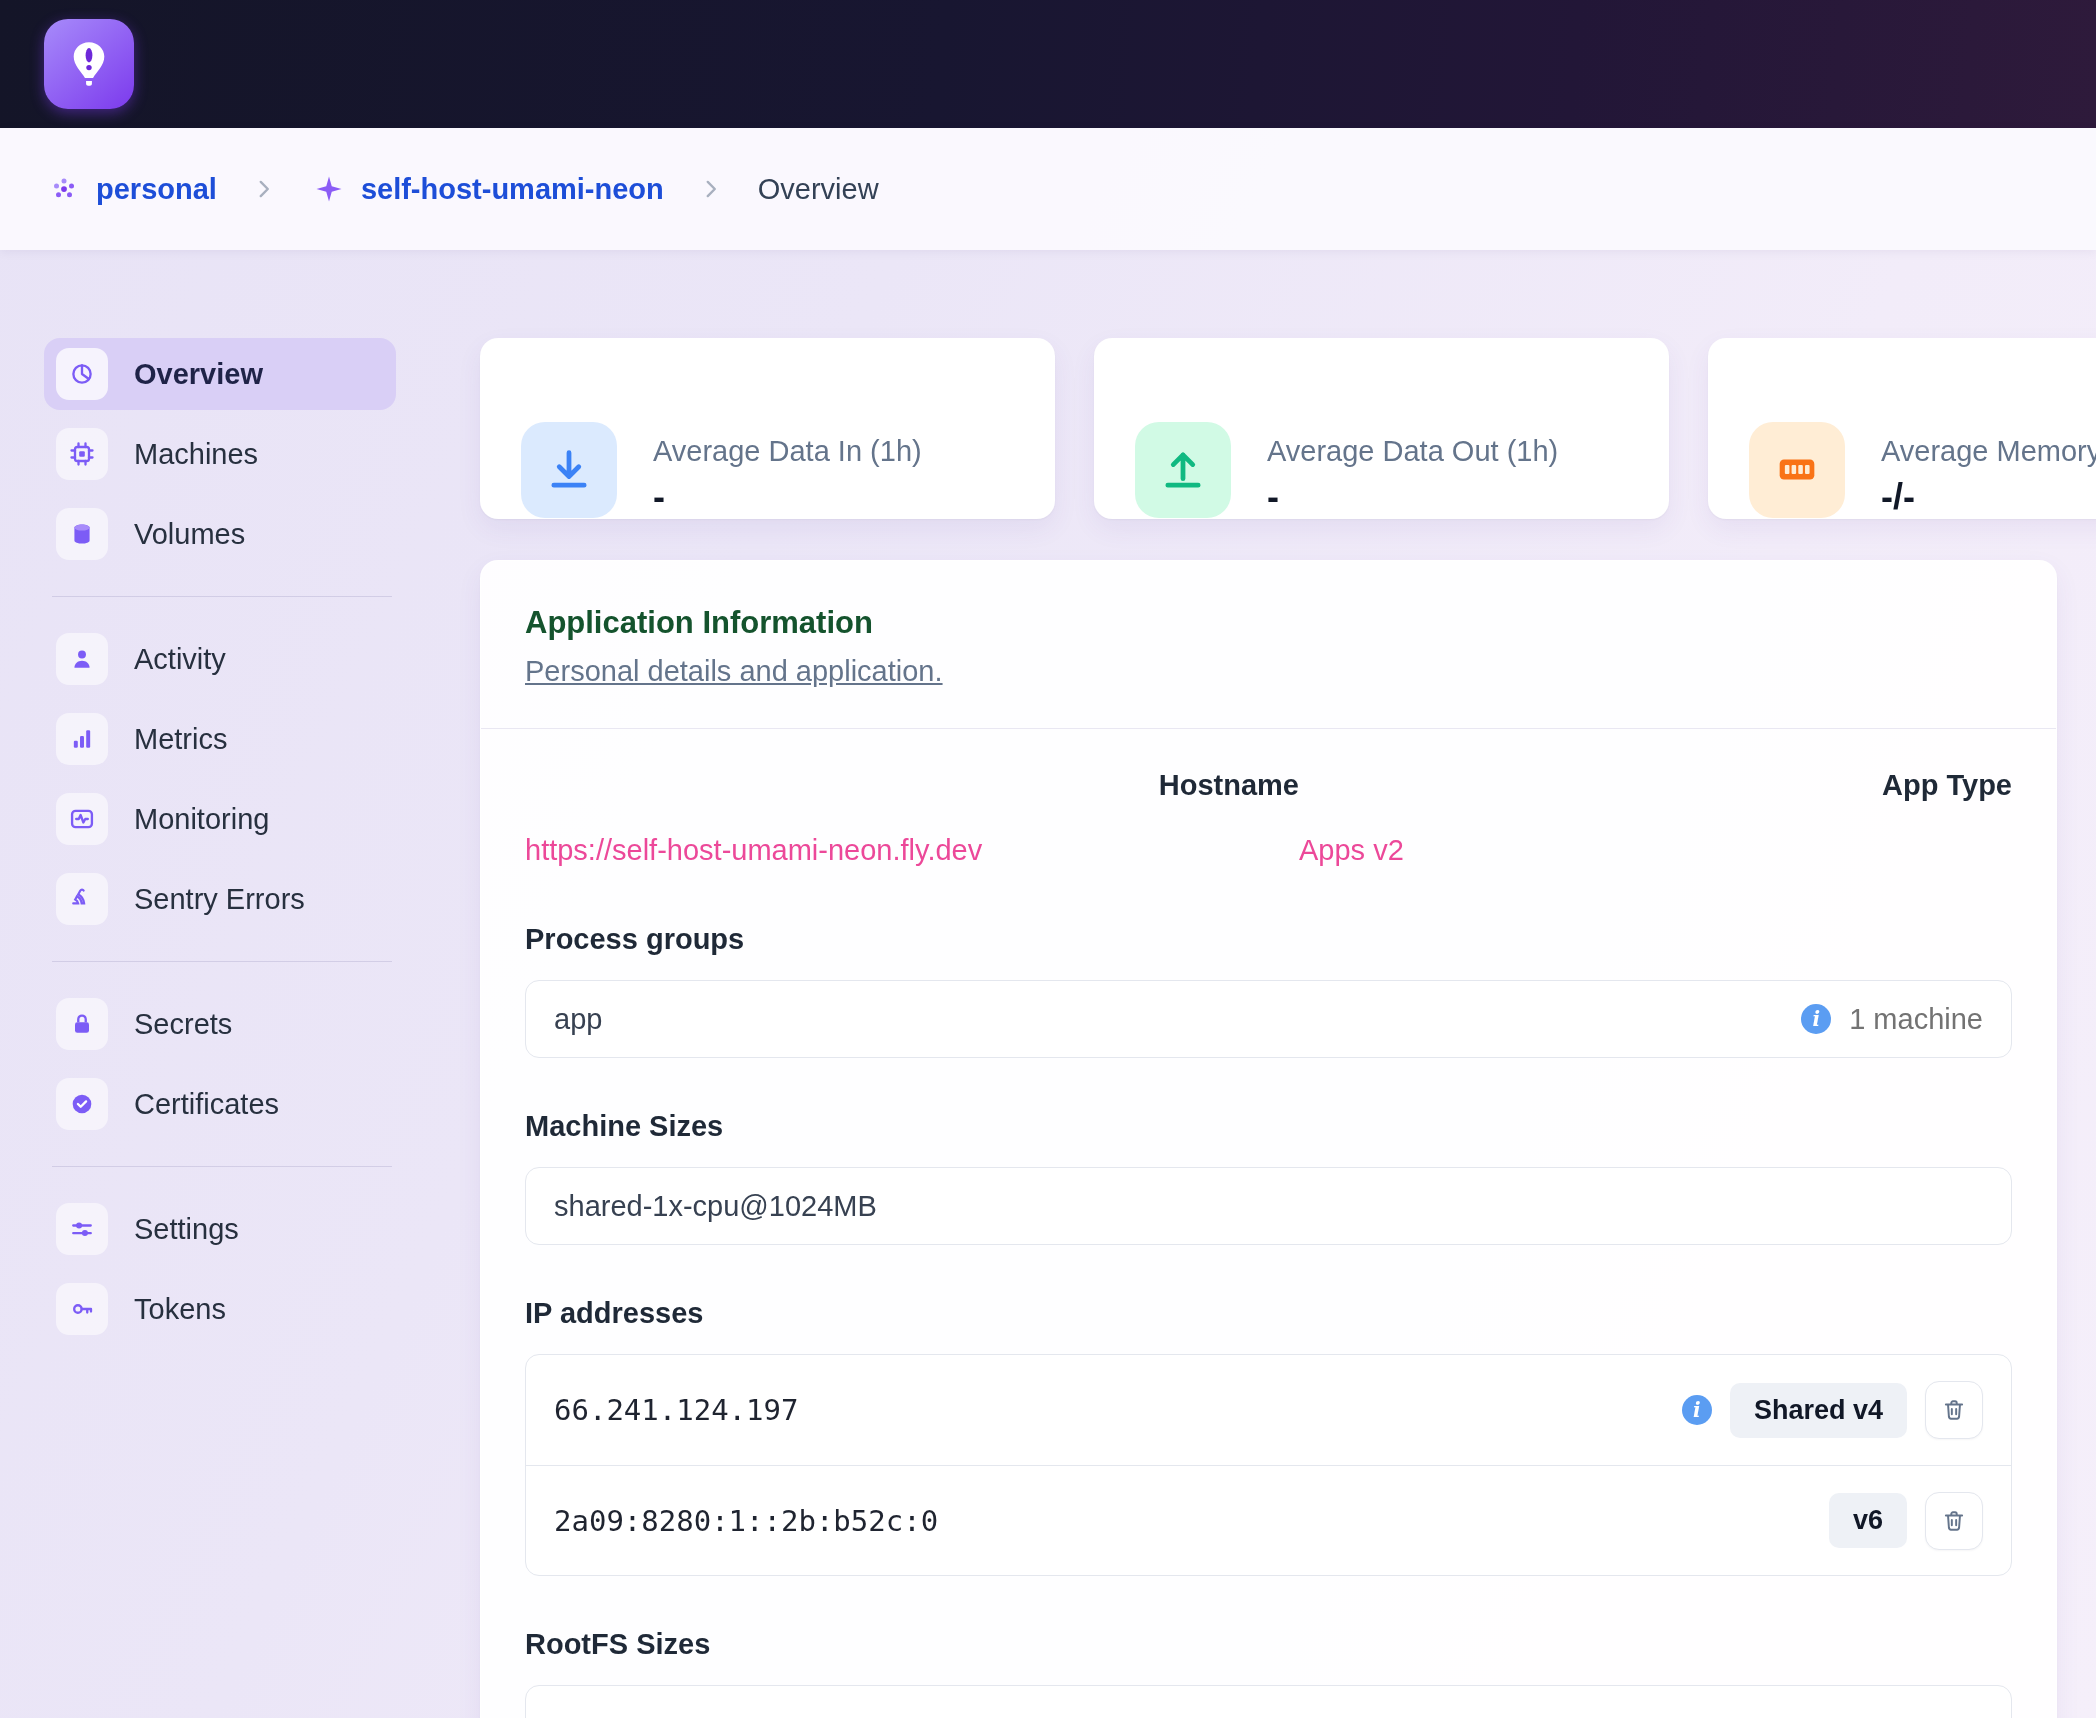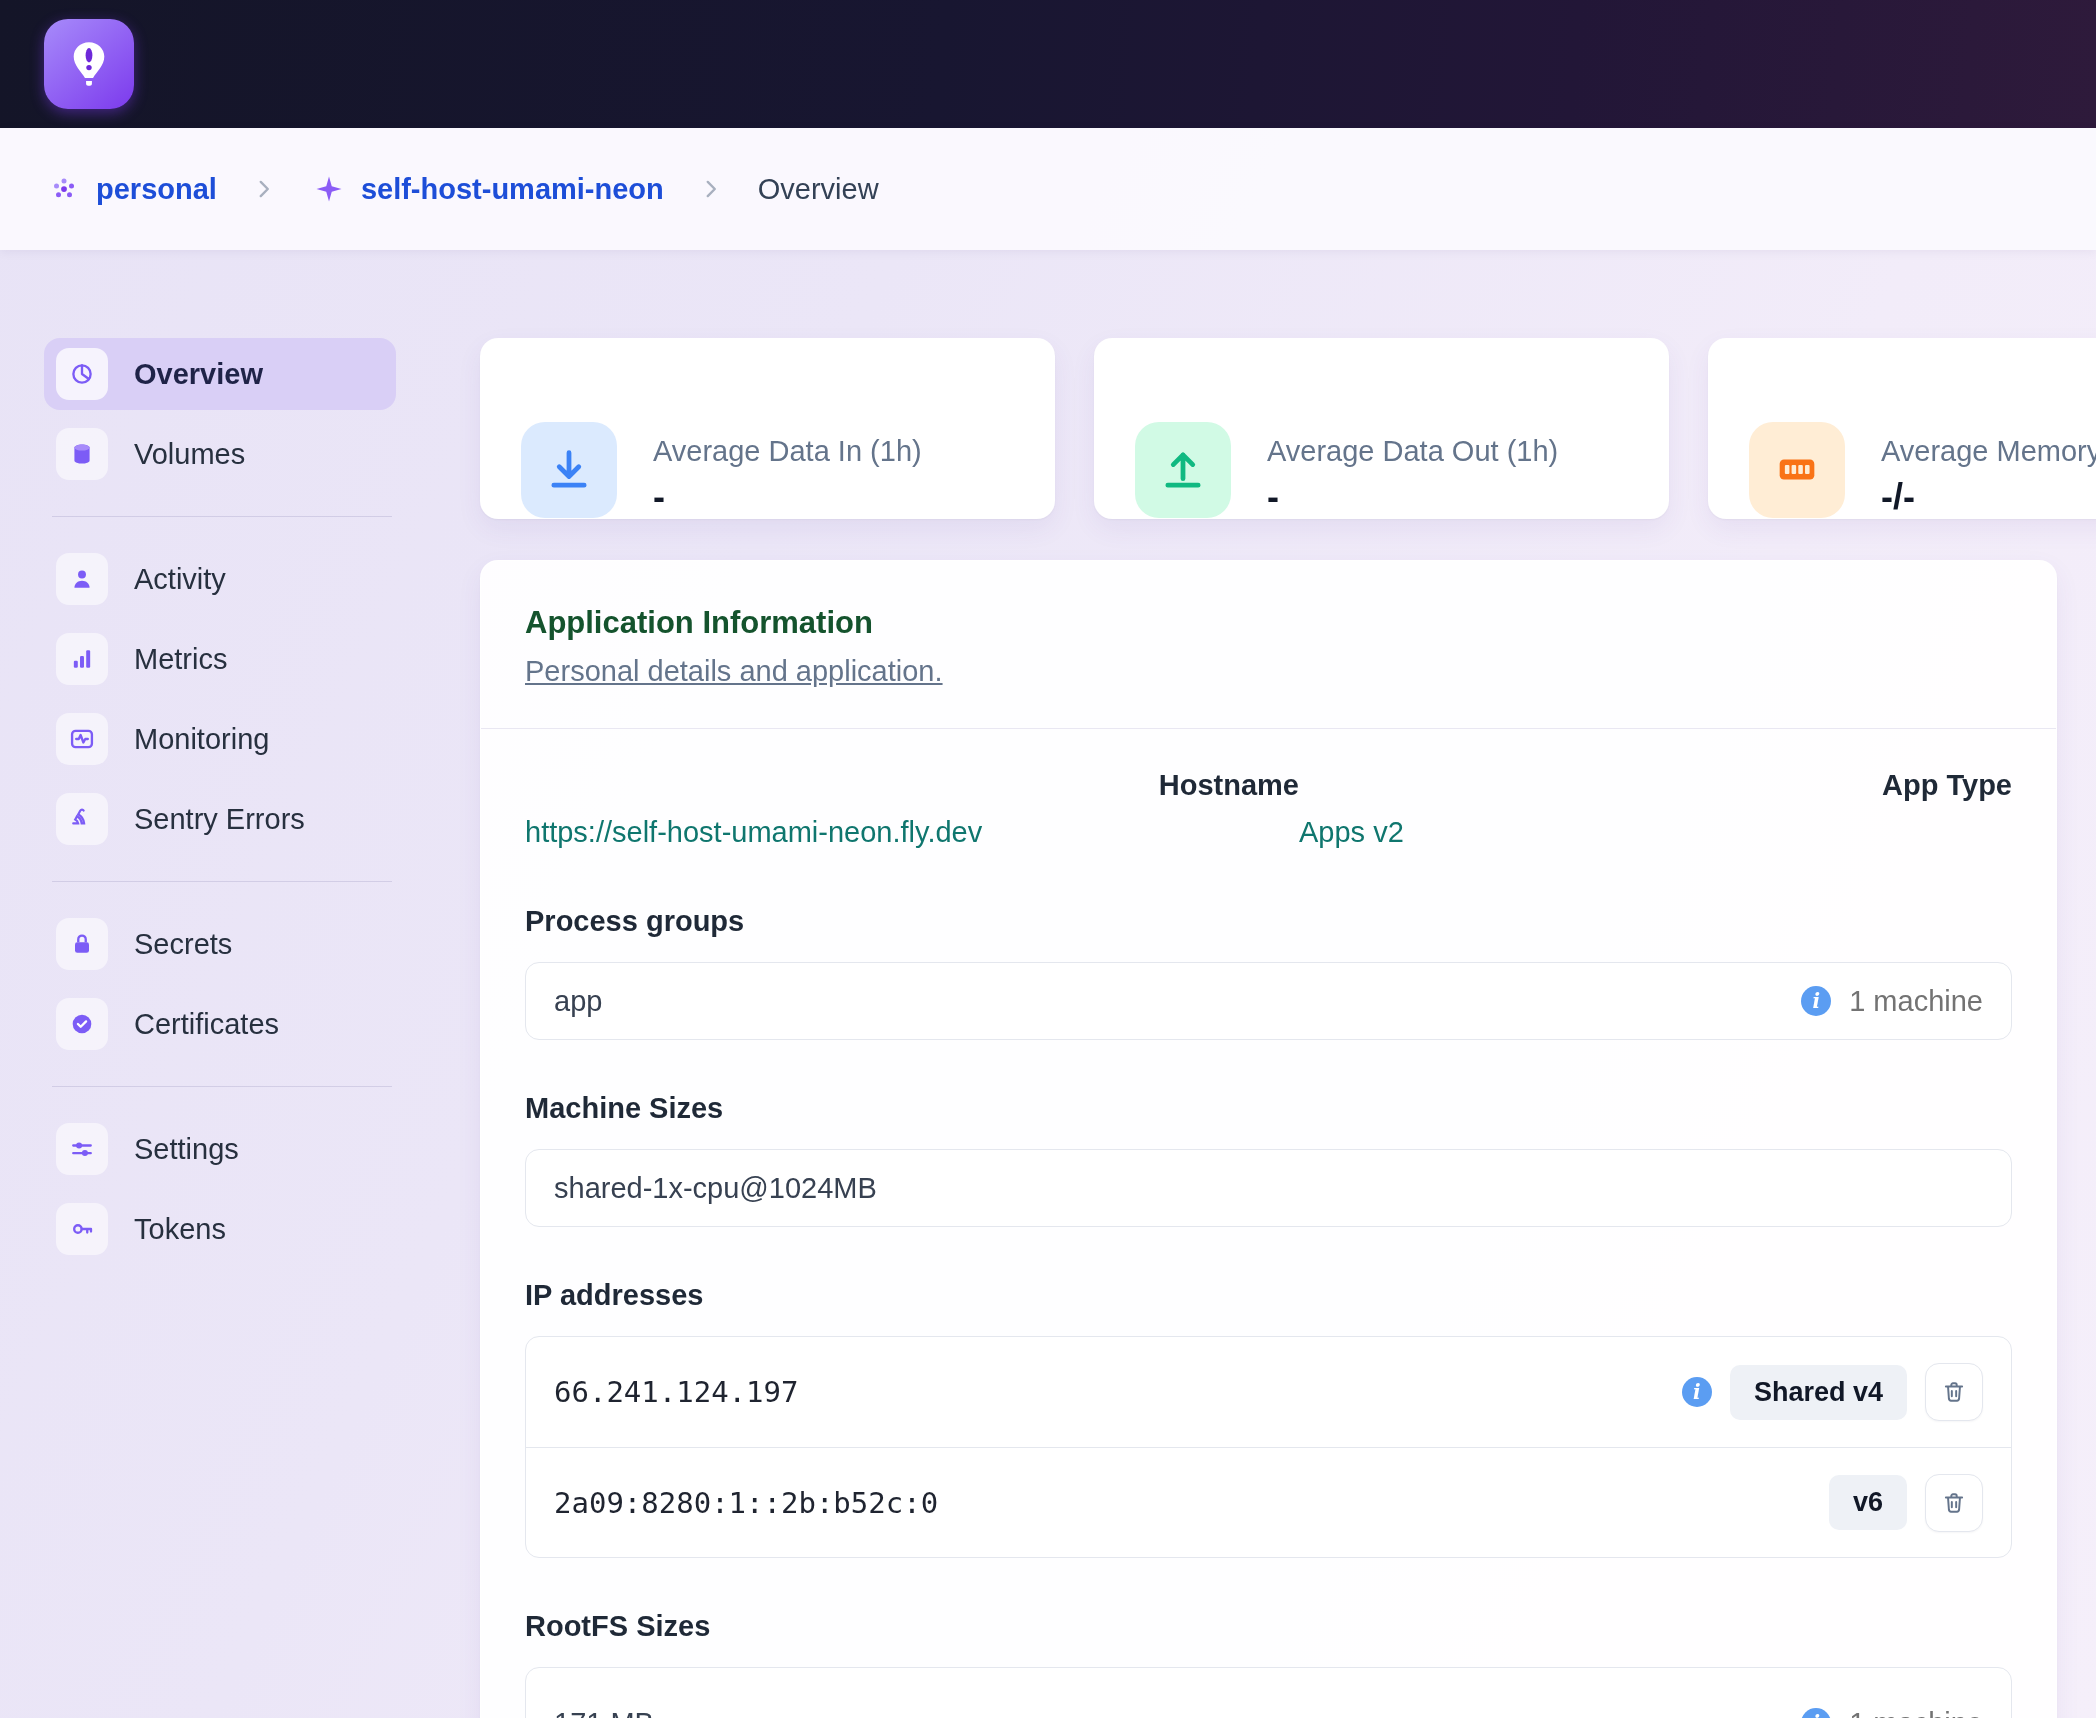--- a/index.html
+++ b/index.html
@@ -82,21 +82,21 @@
     border:1px solid rgba(255,255,255,.9);
     box-shadow:0 1px 2px rgba(20,10,50,.04),0 10px 26px rgba(80,60,160,.07);
   }
   .card-head{padding:44px 44px 40px;border-bottom:1px solid #e9e7f2;}
   .card-title{font-size:31px;font-weight:700;color:#14532d;}
   .card-sub{font-size:29px;color:#64748b;margin-top:14px;text-decoration:underline;}
   .card-body{padding:40px 44px 0;}
 
   .two-col{display:grid;grid-template-columns:774px 1fr;margin-bottom:56px;}
   .field-label{font-size:29px;font-weight:600;color:#1f2937;text-align:right;}
-  .field-link{display:inline-block;font-size:29px;font-weight:500;color:#0f766e;text-decoration:none;margin-top:14px;cursor:pointer;}
+  .field-link{display:inline-block;font-size:29px;font-weight:500;color:#ec4899;text-decoration:none;margin-top:32px;cursor:pointer;}
 
   .section{margin-bottom:52px;}
   .section-label{font-size:29px;font-weight:600;color:#1f2937;margin-bottom:24px;}
 
   .box{
     border:1.5px solid #e4e7ee;border-radius:14px;background:#fff;
   }
   .box-row{height:76px;display:flex;align-items:center;padding:0 28px;}
   .box-row.tall{height:110px;}
   .box-row + .box-row{border-top:1.5px solid #e4e7ee;}
@@ -179,20 +179,30 @@
     <div class="nav-item active">
       <span class="nav-ic">
         <svg width="28" height="28" viewBox="0 0 24 24" fill="none">
           <circle cx="12" cy="12" r="7.4" stroke="#7c5cf6" stroke-width="2"></circle>
           <path d="M12 12V4.6M12 12l5.9 4.3" stroke="#7c5cf6" stroke-width="2" stroke-linecap="round"></path>
         </svg>
       </span>
       <span class="nav-label">Overview</span>
     </div>
 
+    <div class="nav-item">
+      <span class="nav-ic">
+        <svg width="28" height="28" viewBox="0 0 24 24" fill="none">
+          <rect x="6" y="6" width="12" height="12" rx="2" stroke="#7c5cf6" stroke-width="2"></rect>
+          <rect x="9.6" y="9.6" width="4.8" height="4.8" rx="1" fill="#7c5cf6"></rect>
+          <path d="M9 3v3M15 3v3M9 18v3M15 18v3M3 9h3M3 15h3M18 9h3M18 15h3" stroke="#7c5cf6" stroke-width="2" stroke-linecap="round"></path>
+        </svg>
+      </span>
+      <span class="nav-label">Machines</span>
+    </div>
 
     <div class="nav-item">
       <span class="nav-ic">
         <svg width="28" height="28" viewBox="0 0 24 24">
           <path d="M5.5 6.5c0-1.5 2.9-2.7 6.5-2.7s6.5 1.2 6.5 2.7v11c0 1.5-2.9 2.7-6.5 2.7s-6.5-1.2-6.5-2.7z" fill="#7c5cf6"></path>
           <ellipse cx="12" cy="6.5" rx="6.5" ry="2.6" fill="#a78bfa"></ellipse>
         </svg>
       </span>
       <span class="nav-label">Volumes</span>
     </div>

